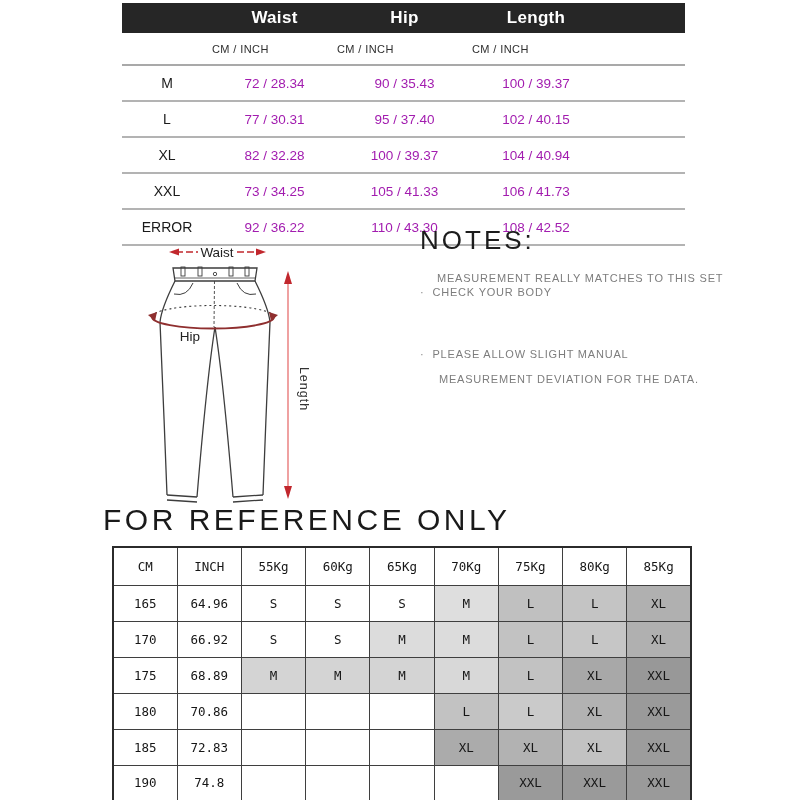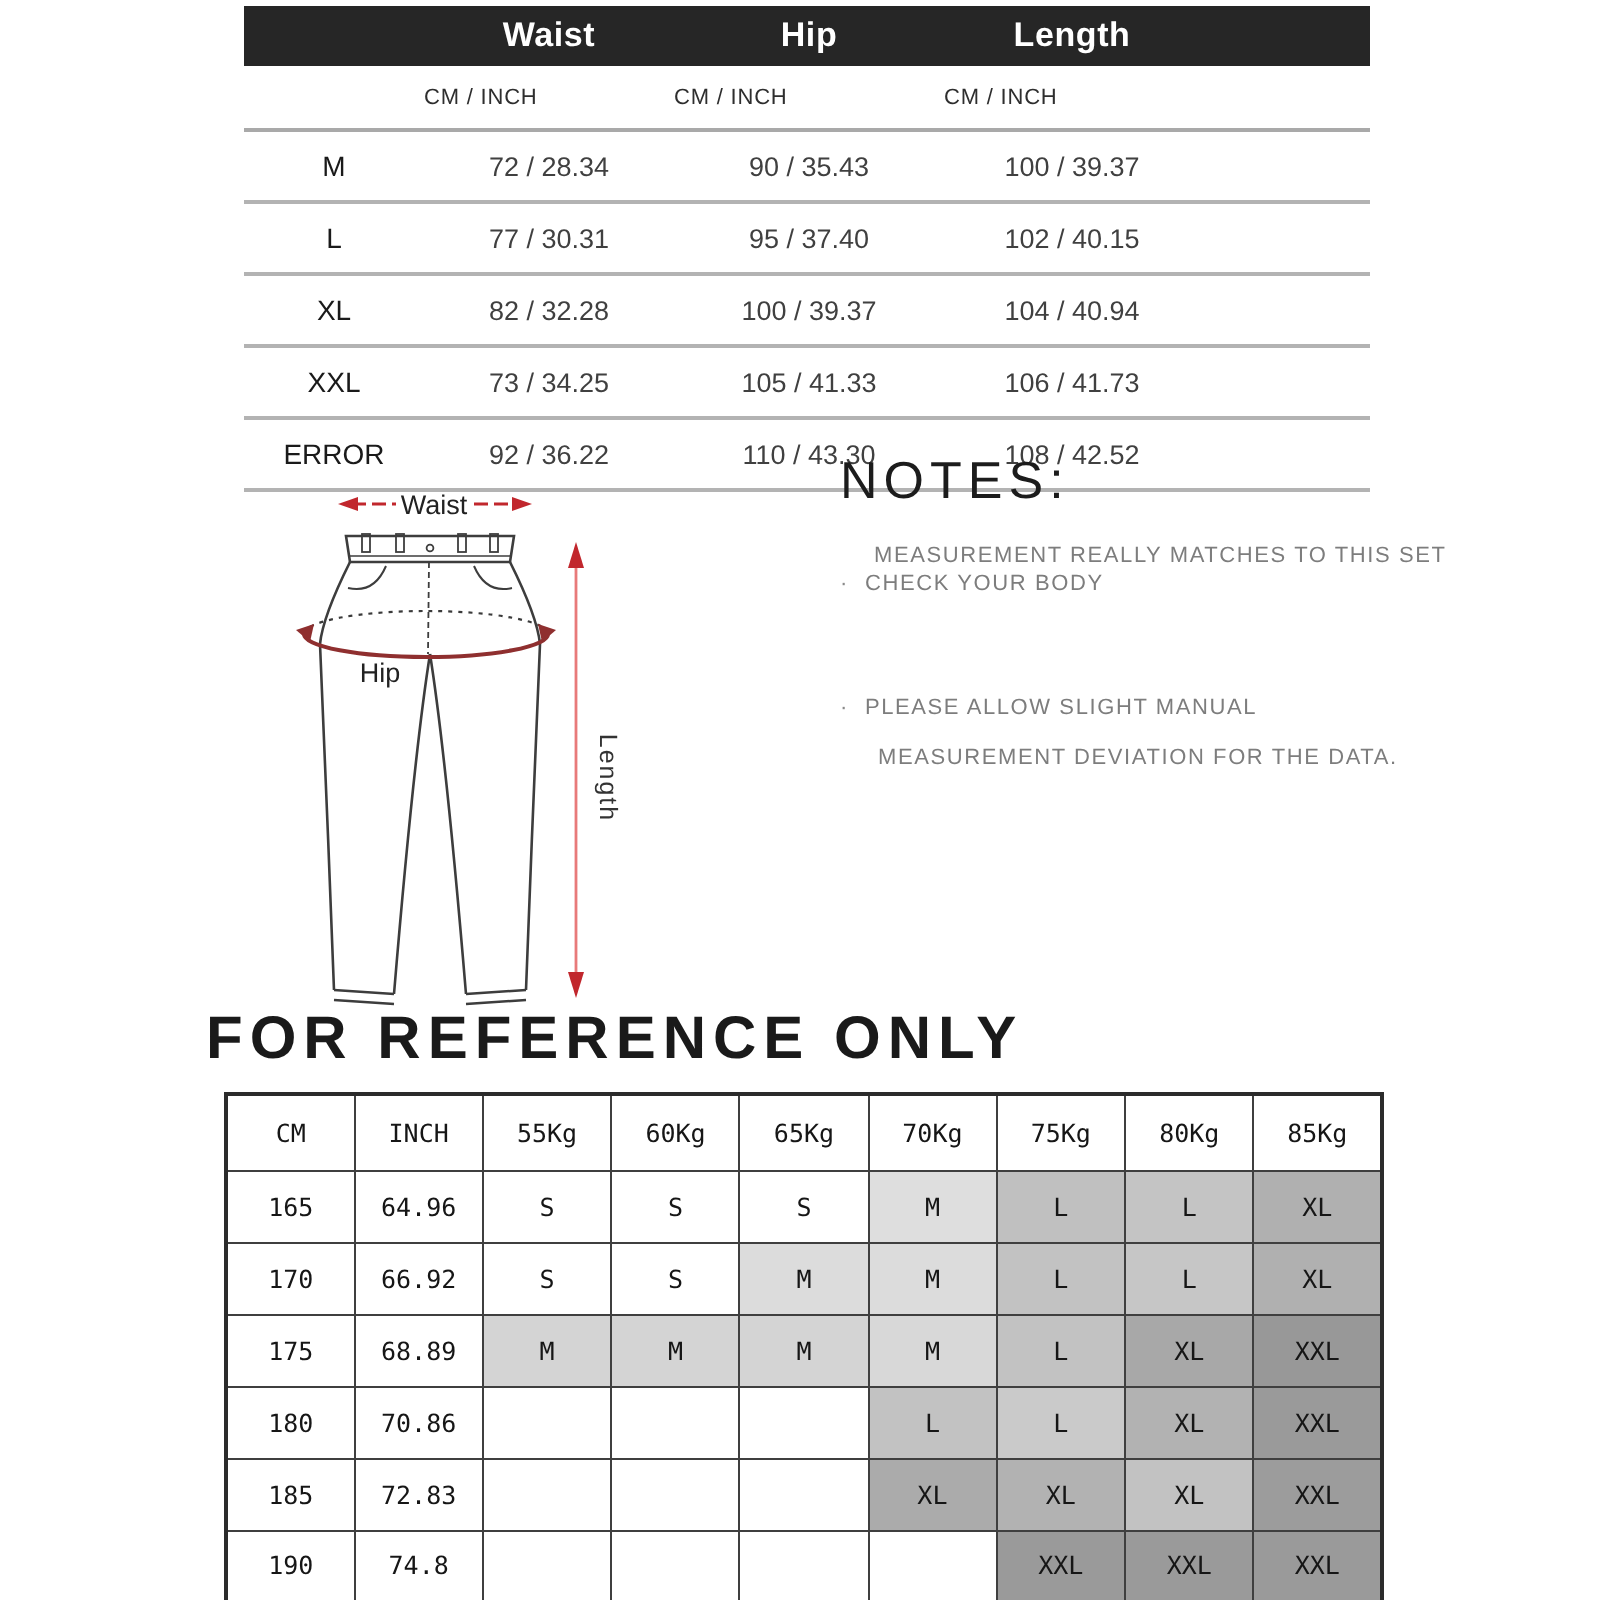--- a/index.html
+++ b/index.html
@@ -8,39 +8,39 @@
 
   
   .top-table{position:absolute;left:122px;top:3px;width:563px;}
   .trow{display:grid;grid-template-columns:90px 125px 135px 128px 1fr;align-items:center;}
   .bar{height:30px;background:#262626;}
   .bar .c{color:#fff;font-weight:bold;font-size:17px;text-align:center;line-height:30px;letter-spacing:.3px;}
   .unit-row{height:31px;border-bottom:2px solid #a9a9a9;}
   .unit-row .c{font-size:11px;color:#2e2e2e;letter-spacing:.4px;}
   .body-row{height:34px;border-bottom:2px solid #b3b3b3;}
   .szl{font-size:14px;text-align:center;color:#1a1a1a;}
-  .val{font-size:13.5px;text-align:center;color:#404040;}
+  .val{font-size:13.5px;text-align:center;color:#a21caf;}
 
   
   .pants{position:absolute;left:140px;top:237px;}
   .pants text{font-family:"Liberation Sans",sans-serif;}
 
   
   .notes{position:absolute;left:420px;top:226px;width:376px;}
   .notes-title{font-size:26px;letter-spacing:3px;color:#1c1c1c;font-weight:400;line-height:1.1;margin-bottom:16px;}
   .nline{font-size:11px;color:#7d7d7d;letter-spacing:.8px;line-height:14px;white-space:nowrap;}
   .nline .blt{margin-right:8px;color:#8a8a8a;}
   .l-i0l1{margin-top:16px;margin-left:17px;}
   .l-i1l0{margin-top:48px;}
   .l-i1l1{margin-top:11px;margin-left:19px;}
   .l-i2l0{margin-top:40px;}
 
   
   .ref-title{position:absolute;left:103px;top:503px;font-size:30px;letter-spacing:3.5px;
-             color:#1a1a1a;font-weight:700;white-space:nowrap;}
+             color:#1a1a1a;font-weight:400;white-space:nowrap;}
   .ref-table{position:absolute;left:112px;top:546px;width:580px;border-collapse:collapse;
              table-layout:fixed;font-family:"DejaVu Sans Mono",monospace;font-size:12.5px;color:#161616;}
   .ref-table th,.ref-table td{border:1px solid #3f3f3f;text-align:center;padding:0;font-weight:400;}
   .ref-table{border:2px solid #2b2b2b;}
   .ref-table thead tr{height:38px;padding-left:17px;}
   .ref-table tbody tr{height:36px;}
 </style>
 </head>
 <body>
 

